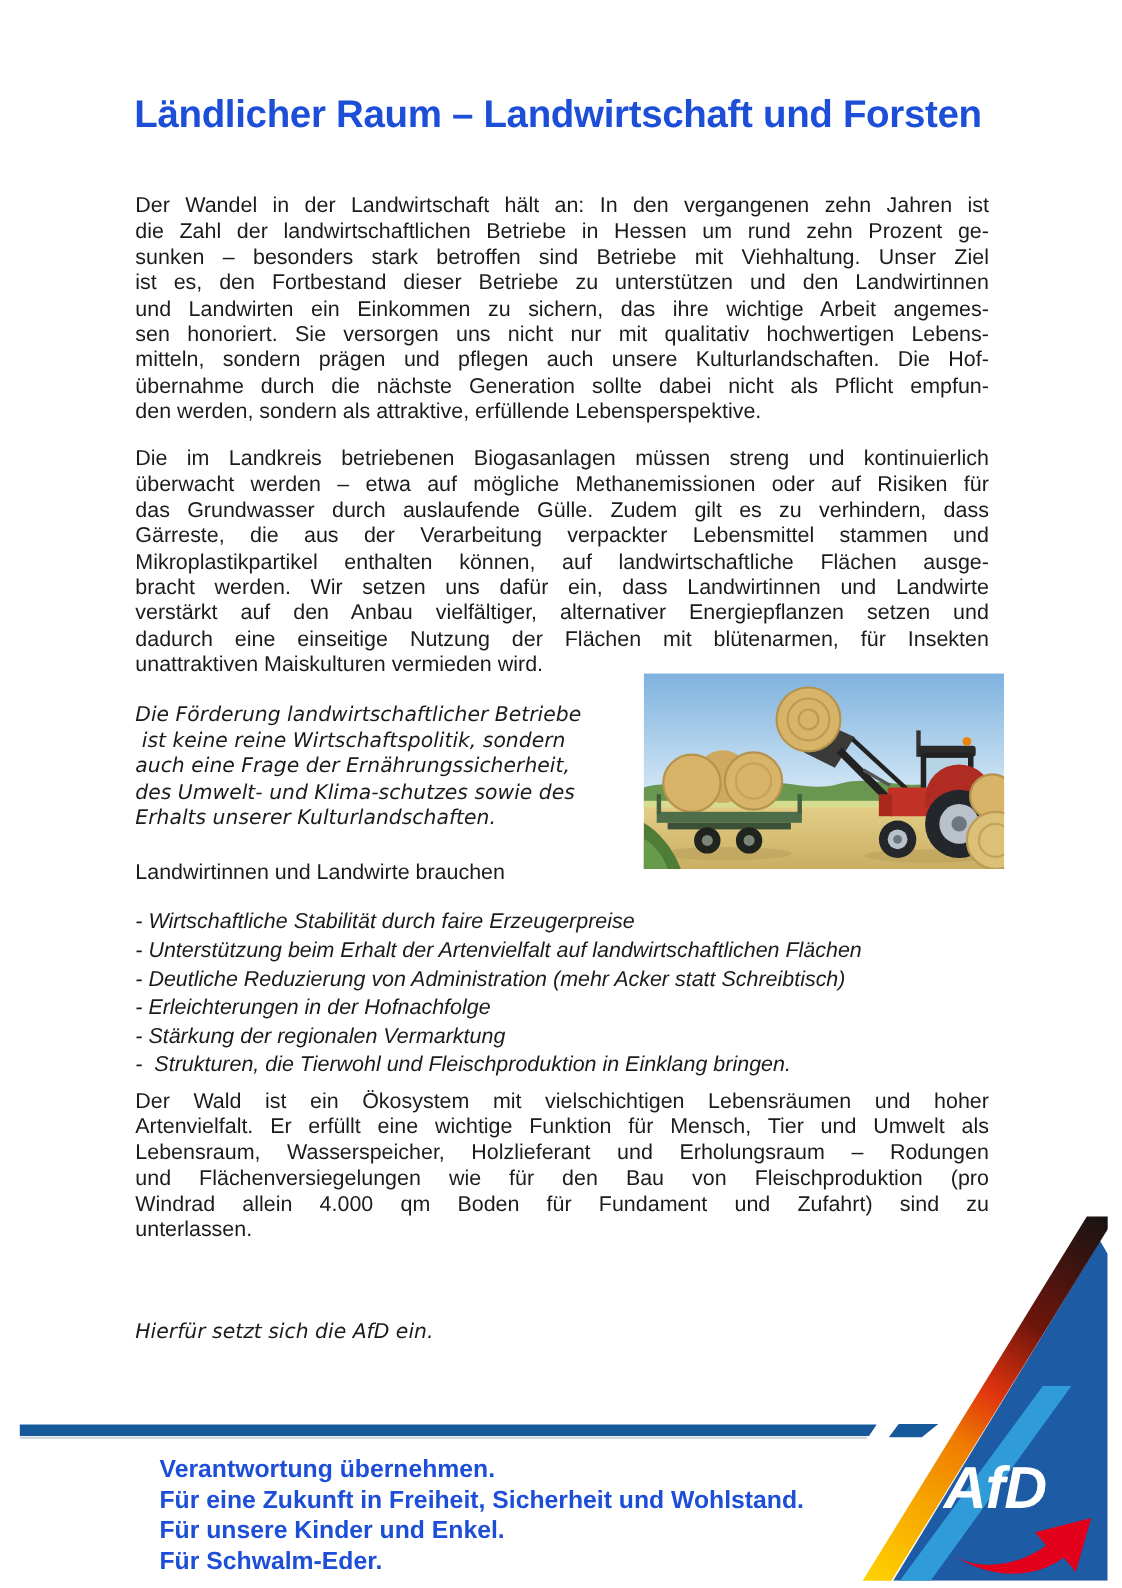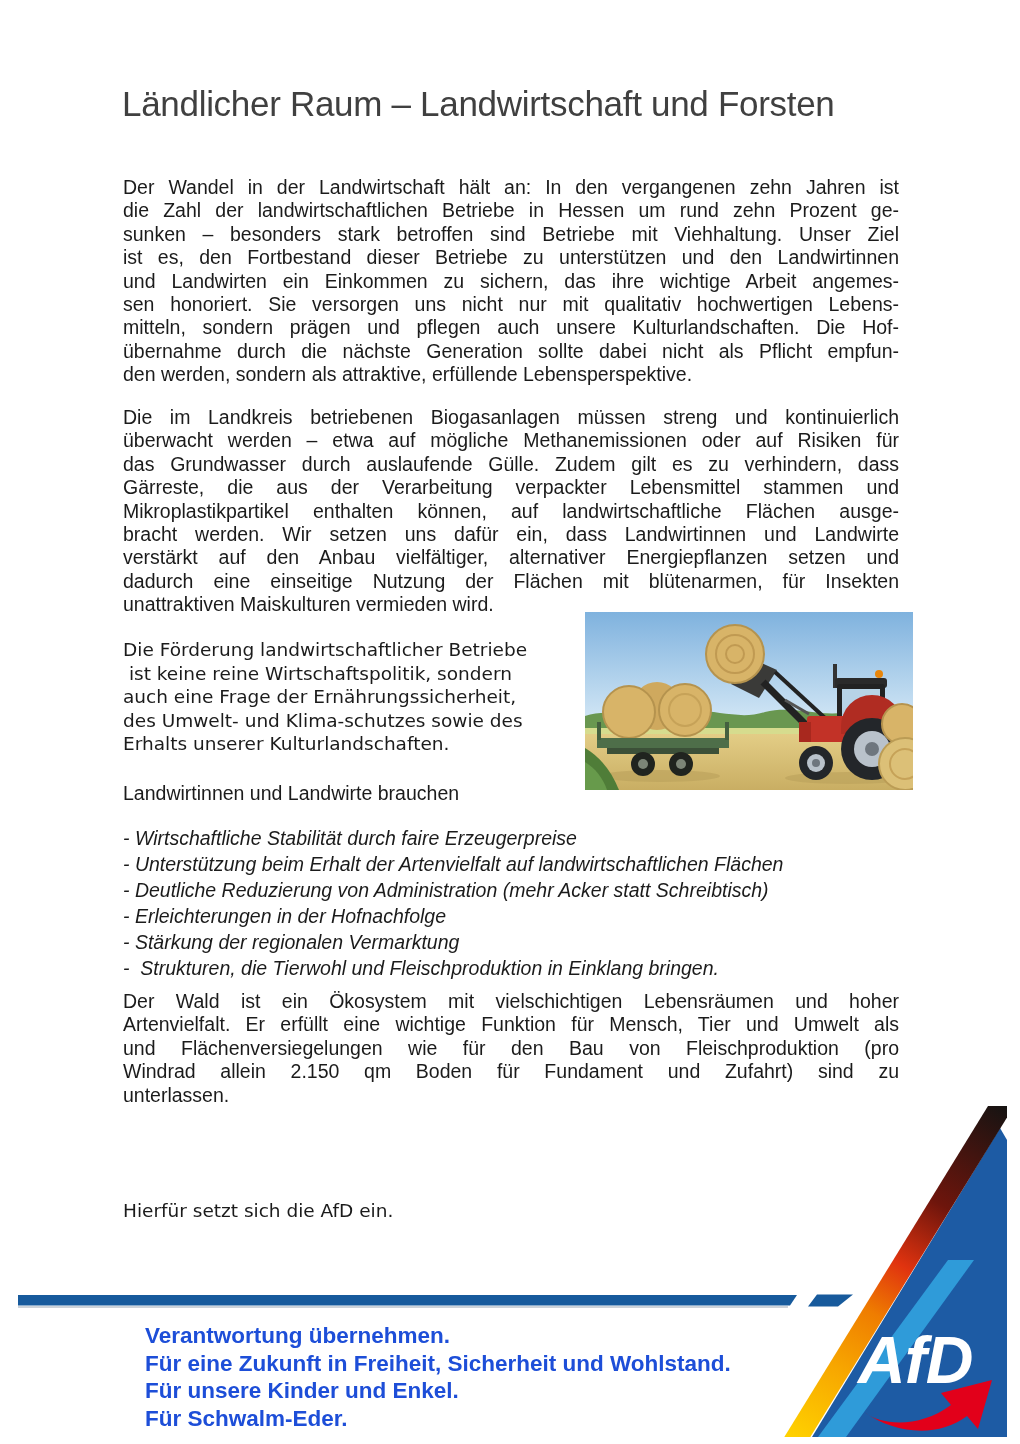--- a/index.html
+++ b/index.html
@@ -2,40 +2,40 @@
 <html><head>
 <meta charset="utf-8">
 <style>
   html,body { margin:0; padding:0; background:#ffffff; }
   .page {
     position:relative; width:1020px; height:1444px; background:#ffffff;
     font-family:"Liberation Sans", sans-serif; color:#1b1b1b; overflow:hidden;
   }
   .title {
     position:absolute; left:122px; top:84px;
-    font-size:35px; font-weight:normal; letter-spacing:-0.3px;
-    color:#404040; white-space:nowrap;
+    font-size:35px; font-weight:bold; letter-spacing:-0.3px;
+    color:#1d4ed8; white-space:nowrap;
   }
   .jpara { position:absolute; left:123px; width:776px; font-size:19.5px; line-height:23.4px; }
   .jpara .line { text-align:justify; text-align-last:justify; }
   .jpara .line:last-child { text-align-last:left; }
   .plain { position:absolute; left:123px; font-size:19.5px; line-height:23.6px; }
-  .wide  { font-family:"DejaVu Sans", sans-serif; font-size:18.5px; line-height:23.6px; }
+  .wide  { font-family:"DejaVu Sans", sans-serif; font-size:18.5px; line-height:23.6px;font-style:italic; }
   .bullets .line { line-height:25.9px; white-space:pre-wrap;font-style:italic; }
   .photo {
     position:absolute; left:585px; top:612px; width:328px; height:178px; overflow:hidden;
   }
   .footer-slogan {
     position:absolute; left:145px; top:1322px;
     font-weight:bold; font-size:22.5px; line-height:27.7px; color:#1d4ed8;
   }
   .decoration { position:absolute; left:0; top:1100px; width:1020px; height:344px; }
   .afd-logo {
     position:absolute; left:858px; top:1322px;
-    font-weight:bold; font-style:italic; font-size:66px; letter-spacing:-1px;
+    font-weight:bold; font-style:italic; font-size:54px; letter-spacing:-1px;
     color:#ffffff; z-index:3;
   }
 </style>
 </head>
 <body>
 
 <div class="page">
 
   <div class="title">Ländlicher Raum – Landwirtschaft und Forsten</div>
 
@@ -142,22 +142,23 @@
       <div class="line">- Unterstützung beim Erhalt der Artenvielfalt auf landwirtschaftlichen Flächen</div>
       <div class="line">- Deutliche Reduzierung von Administration (mehr Acker statt Schreibtisch)</div>
       <div class="line">- Erleichterungen in der Hofnachfolge</div>
       <div class="line">- Stärkung der regionalen Vermarktung</div>
       <div class="line">-&nbsp; Strukturen, die Tierwohl und Fleischproduktion in Einklang bringen.</div>
     </div>
 
   <div class="jpara" style="top:990px;">
       <div class="line">Der Wald ist ein Ökosystem mit vielschichtigen Lebensräumen und hoher</div>
       <div class="line">Artenvielfalt. Er erfüllt eine wichtige Funktion für Mensch, Tier und Umwelt als</div>
+      <div class="line">Lebensraum, Wasserspeicher, Holzlieferant und Erholungsraum – Rodungen</div>
       <div class="line">und Flächenversiegelungen wie für den Bau von Fleischproduktion (pro</div>
-      <div class="line">Windrad allein 2.150 qm Boden für Fundament und Zufahrt) sind zu</div>
+      <div class="line">Windrad allein 4.000 qm Boden für Fundament und Zufahrt) sind zu</div>
       <div class="line">unterlassen.</div>
     </div>
 
   <div class="plain wide" style="top:1151px;margin-top:48px;">Hierfür setzt sich die AfD ein.</div>
 
   <svg class="decoration" viewBox="0 0 1020 344">
     <defs>
       <linearGradient id="flagStripe" gradientUnits="userSpaceOnUse" x1="1000" y1="0" x2="795" y2="344">
         <stop offset="0" stop-color="#141312"></stop>
         <stop offset="0.30" stop-color="#6e150c"></stop>

